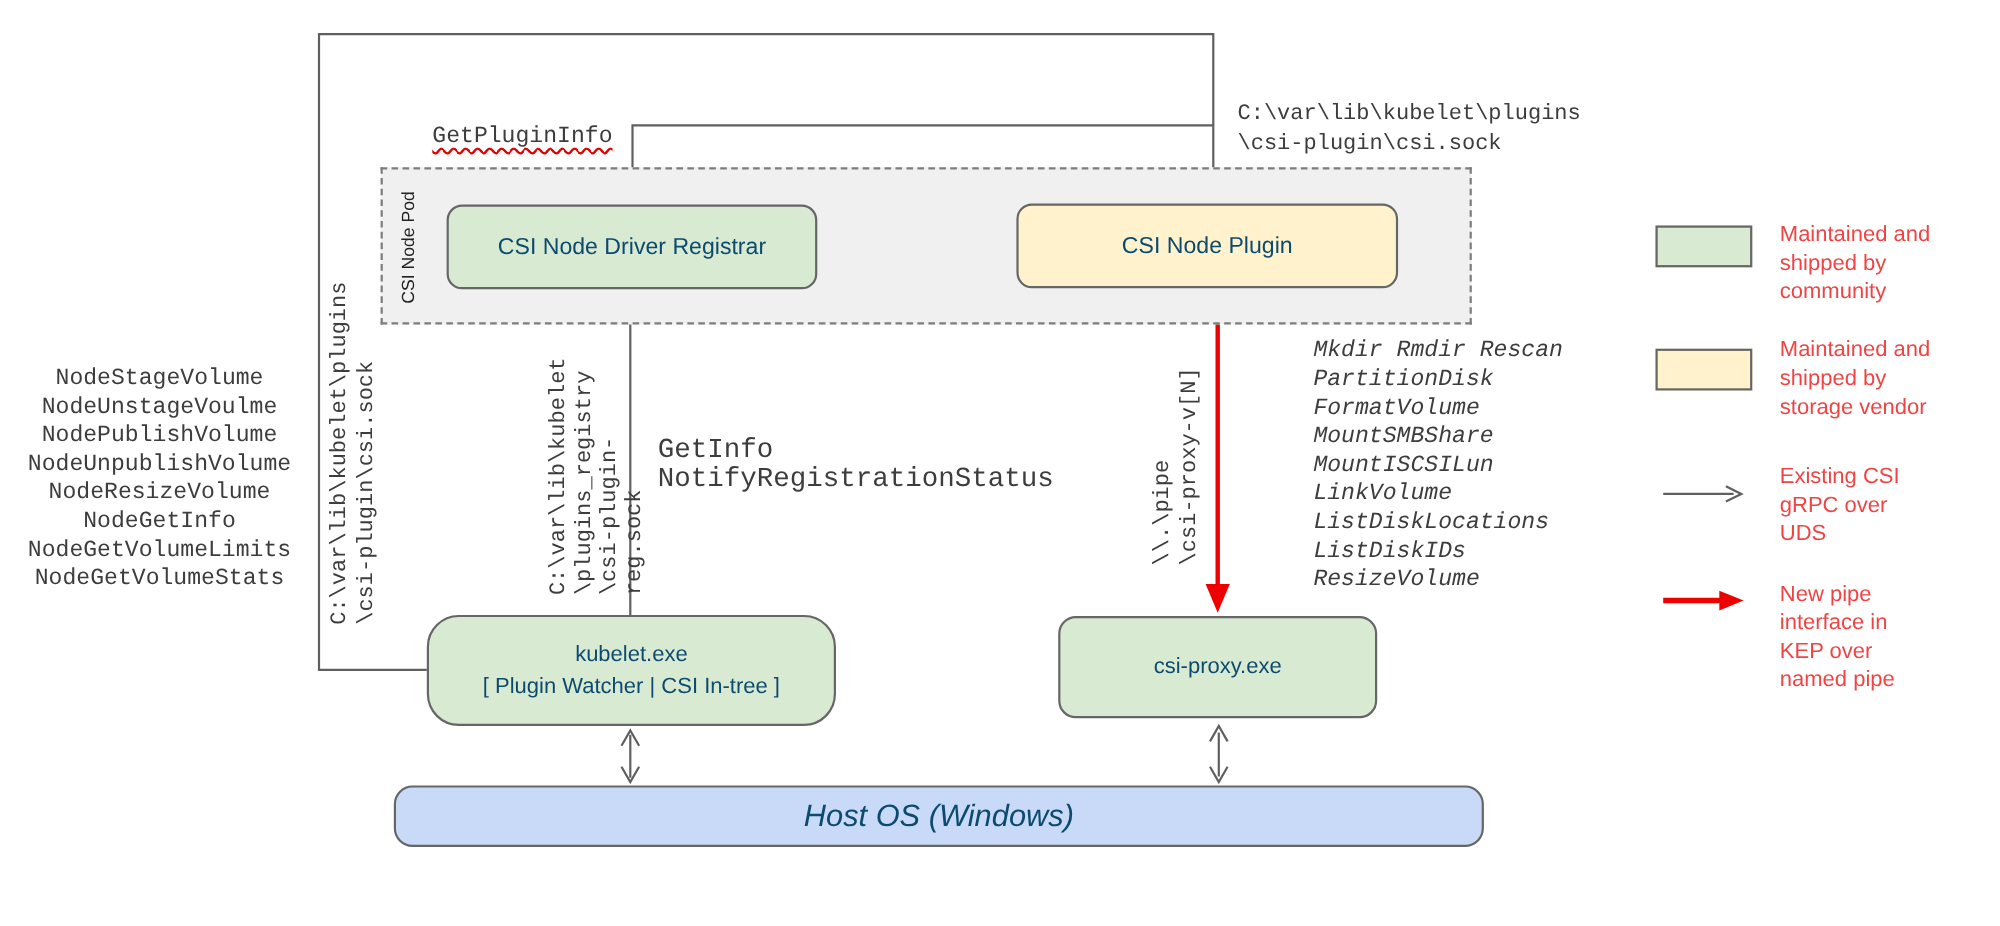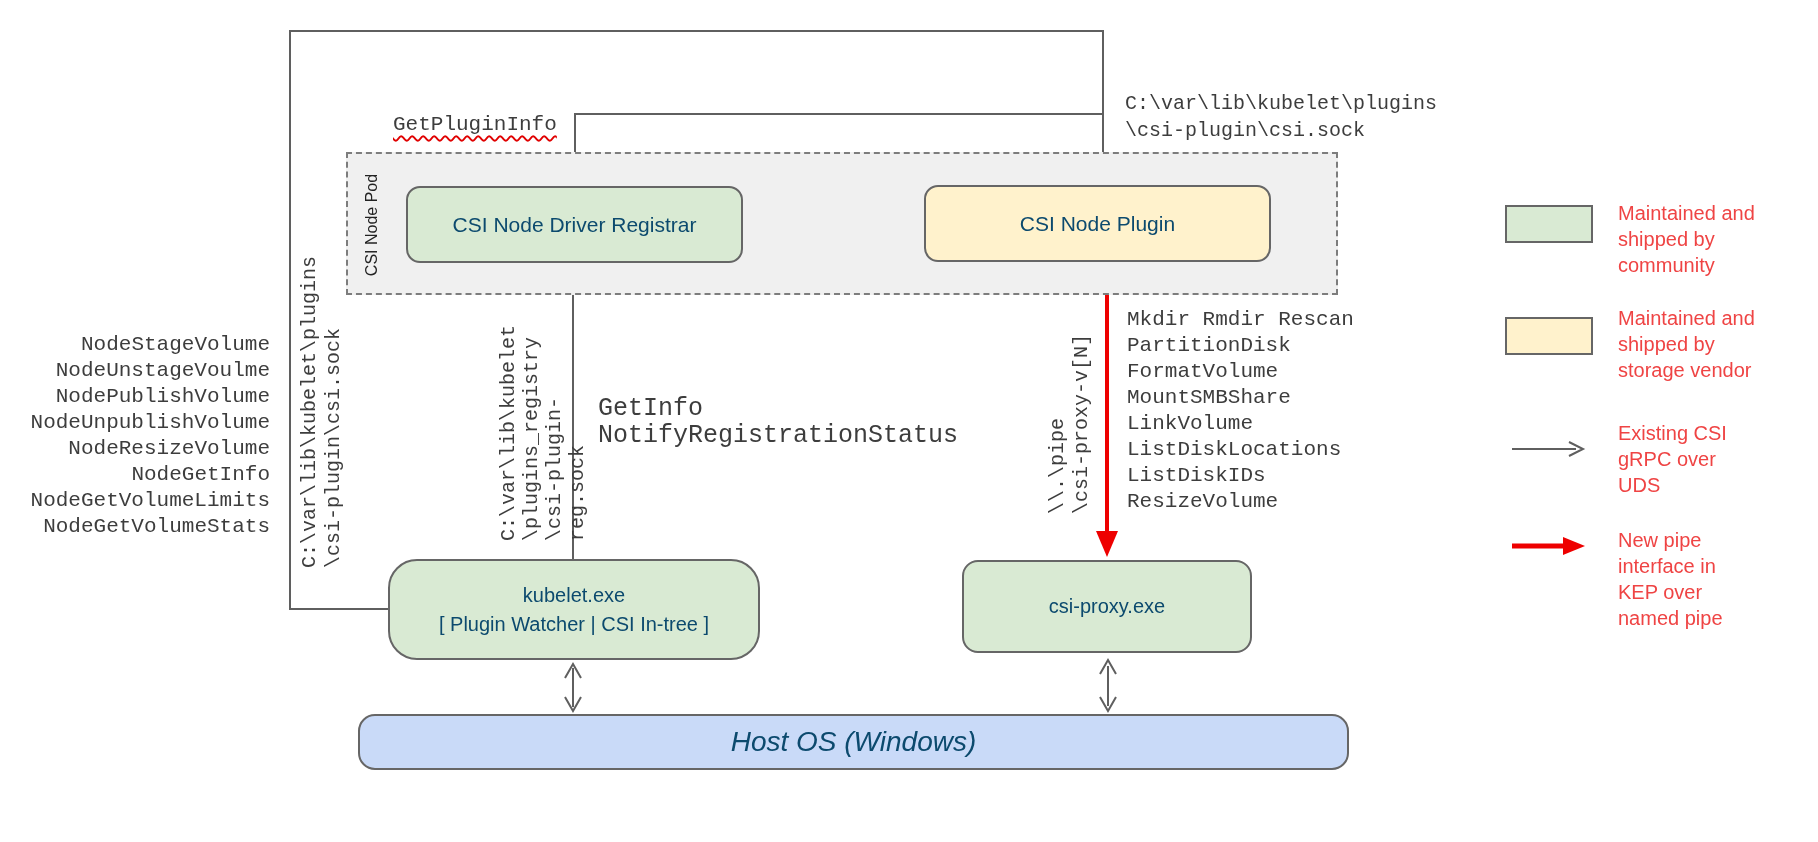--- a/index.html
+++ b/index.html
@@ -21,22 +21,22 @@
     position:absolute;left:346px;top:152px;width:992px;height:143px;
     background:#f0f0f0;border:2px dashed #7d7d7d;box-sizing:border-box;
   }
   .registrar{left:406px;top:186px;width:337px;height:77px;background:#d9ead3;}
   .plugin{left:924px;top:185px;width:347px;height:77px;background:#fff2cc;}
   .kubelet{left:388px;top:559px;width:372px;height:101px;background:#d9ead3;border-radius:29px;font-size:20px;line-height:29px;}
   .proxy{left:962px;top:560px;width:290px;height:93px;background:#d9ead3;border-radius:16px;font-size:20px;}
   .hostos{left:358px;top:714px;width:991px;height:56px;background:#c9daf8;border-radius:17px;font-size:28px;font-style:italic;}
 
   
-  .call-list{left:20px;top:332px;width:250px;text-align:right;font-size:21px;line-height:26px;}
-  .op-list{left:1127px;top:307px;width:280px;text-align:left;font-size:21px;line-height:26px;}
+  .call-list{left:20px;top:332px;width:250px;text-align:center;font-size:21px;line-height:26px;}
+  .op-list{left:1194px;top:307px;width:280px;text-align:left;font-size:21px;line-height:26px;font-style:italic;}
   .getinfo{left:598px;top:395px;font-size:25px;line-height:27px;}
   .sockpath-tr{left:1125px;top:90px;font-size:20px;line-height:27px;}
   .gpi{
     left:393px;top:113px;font-size:21px;
     text-decoration:underline wavy #e00000;text-underline-offset:5px;text-decoration-thickness:2px;
   }
 
   
   .vert{transform:rotate(-90deg);transform-origin:center center;text-align:left;}
   .vpath-left{left:177px;top:399px;width:290px;height:48px;font-size:20px;line-height:24px;}
@@ -140,20 +140,21 @@
   <div class="abs mono vert vpath-pipe">
     <div>\\.\pipe</div>
     <div>\csi-proxy-v[N]</div>
   </div>
 
   <div class="abs mono op-list">
     <div>Mkdir Rmdir Rescan</div>
     <div>PartitionDisk</div>
     <div>FormatVolume</div>
     <div>MountSMBShare</div>
+    <div>MountISCSILun</div>
     <div>LinkVolume</div>
     <div>ListDiskLocations</div>
     <div>ListDiskIDs</div>
     <div>ResizeVolume</div>
   </div>
 
   <div class="legend-swatch sw-green"></div>
   <div class="legend-text lt1">
     <div>Maintained and</div>
     <div>shipped by</div>

